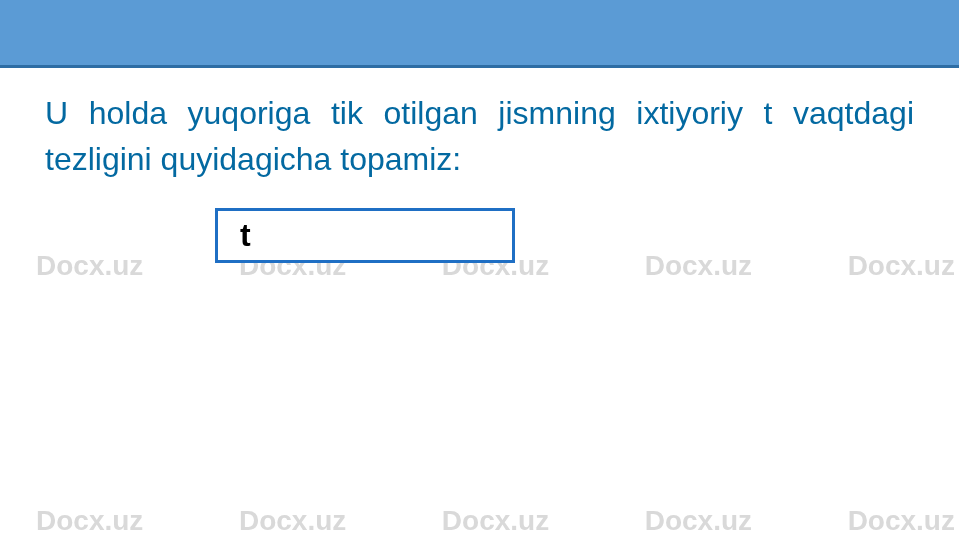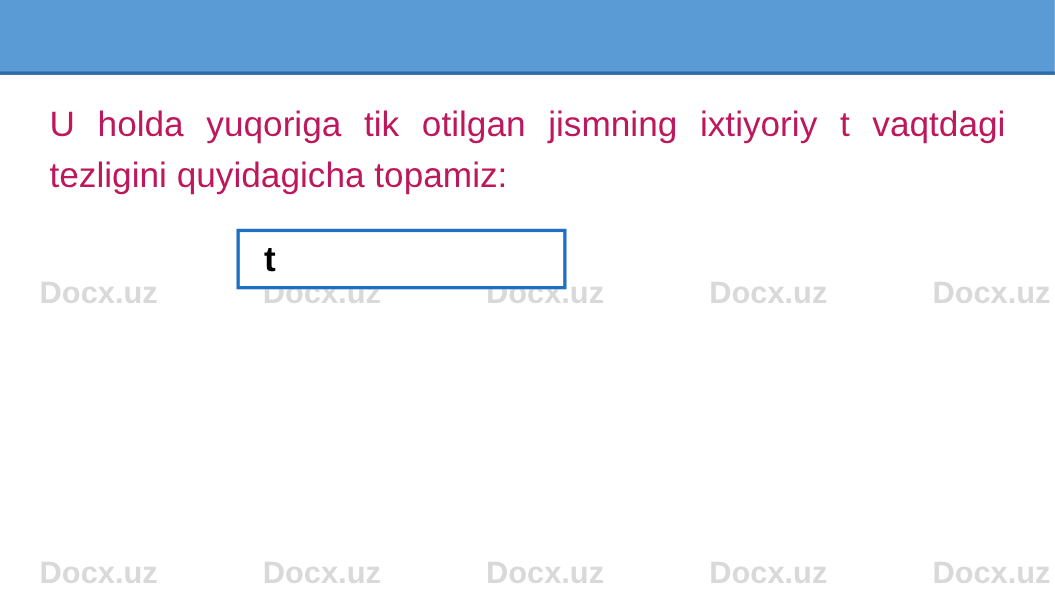--- a/index.html
+++ b/index.html
@@ -51,21 +51,21 @@
     }
     .content {
       position: absolute;
       top: 90px;
       left: 45px;
       right: 45px;
       z-index: 3;
     }
     .main-text {
       font-size: 32px;
-      color: #be185d;
+      color: #0369a1;
       line-height: 1.45;
       text-align: justify;
       text-align-last: left;
     }
     .formula-box {
       position: absolute;
       top: 208px;
       left: 215px;
       width: 300px;
       height: 55px;

